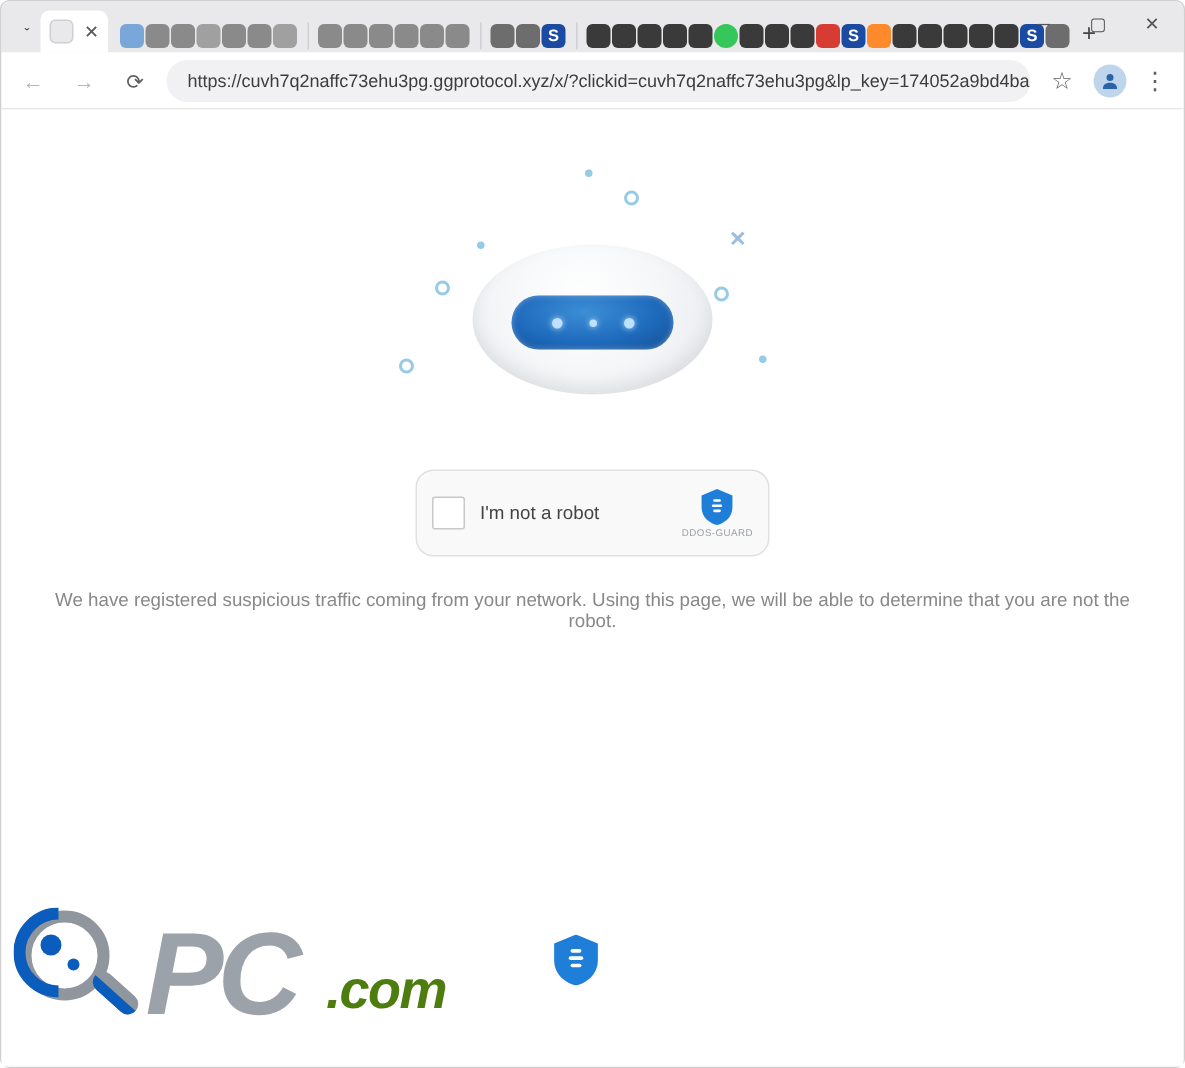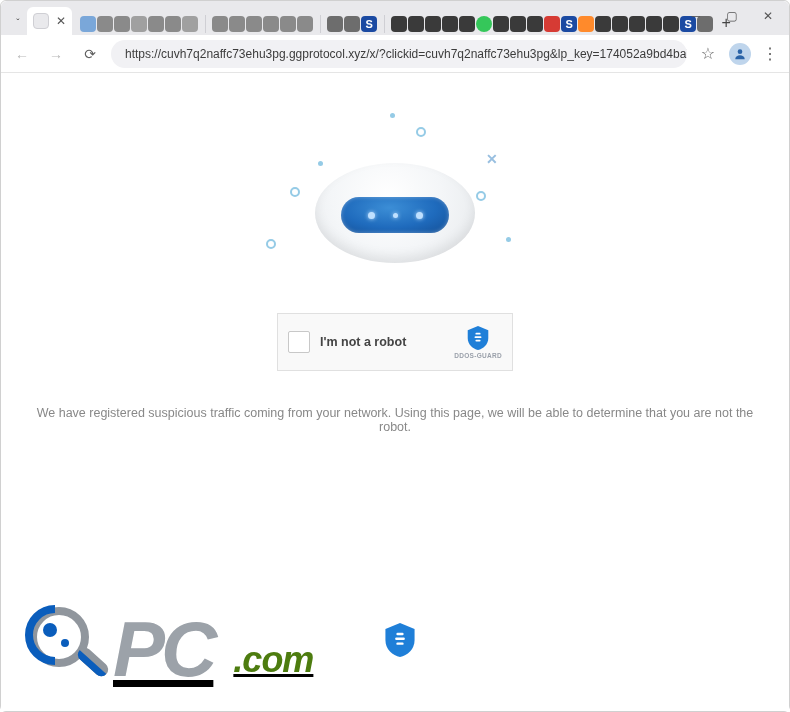--- a/index.html
+++ b/index.html
@@ -47,32 +47,32 @@
     .page { position:absolute; left:0; right:0; top:72px; bottom:0; background:#fff; }
 
     .robot-area { position:absolute; left:50%; transform:translateX(-50%); top:36px; width:270px; height:180px; }
     .robot-head { position:absolute; left:50%; top:54px; transform:translateX(-50%); width:160px; height:100px; background: radial-gradient(circle at 45% 35%, #ffffff 0%, #f4f6f8 50%, #e6e9ec 100%); border-radius:50%; box-shadow: inset 0 -6px 12px rgba(0,0,0,0.08); }
     .visor { position:absolute; left:50%; top:34px; transform:translateX(-50%); width:108px; height:36px; border-radius:18px; background: radial-gradient(ellipse at 45% 30%, #3c8ed6 0%, #1f6bbd 55%, #144f96 100%); box-shadow: inset 0 0 4px rgba(255,255,255,0.35); display:flex; align-items:center; justify-content:center; gap:18px; }
     .eye { width:7px; height:7px; border-radius:50%; background:#bfe0ff; box-shadow:0 0 4px #bfe0ff; }
     .dot, .ring, .x-deco { position:absolute; color:#98bfe0; }
     .ring { width:10px; height:10px; border:2px solid #95cbe6; border-radius:50%; }
     .dot  { width:5px; height:5px; background:#95cbe6; border-radius:50%; }
 
-    .captcha-box { position:absolute; left:50%; top:240px; transform:translateX(-50%); width:236px; height:58px; background:#f9f9f9; border:1px solid #e0e0e0; border-radius:0; display:flex; align-items:center; padding:0 10px; justify-content:space-between;font-weight:bold; }
+    .captcha-box { position:absolute; left:50%; top:240px; transform:translateX(-50%); width:236px; height:58px; background:#f9f9f9; border:1px solid #e0e0e0; border-radius:12px; display:flex; align-items:center; padding:0 10px; justify-content:space-between; }
     .cb-left { display:flex; align-items:center; gap:10px; }
     .checkbox { width:22px; height:22px; border:1px solid #c8c8c8; border-radius:2px; background:#fff; }
     .cb-label { font-size:12.5px; color:#444; }
     .cb-right { display:flex; flex-direction:column; align-items:center; gap:2px; }
     .shield { width:22px; height:24px; }
     .brand-small { font-size:6.5px; letter-spacing:0.3px; color:#9aa0aa; }
 
-    .message { position:absolute; left:0; right:0; top:320px; text-align:center; font-size:12.5px; color:#888; padding:0 30px;margin-top:13px; }
+    .message { position:absolute; left:0; right:0; top:320px; text-align:center; font-size:12.5px; color:#888; padding:0 30px; }
 
     
-    .watermark { position:absolute; left:24px; bottom:18px; width:620px; display:flex; align-items:center;text-decoration:underline; }
+    .watermark { position:absolute; left:8px; bottom:18px; width:620px; display:flex; align-items:center; }
     .wm-lens { width:88px; height:88px; position:relative; }
     .wm-ring { position:absolute; left:4px; top:2px; width:60px; height:60px; border:8px solid #90969d; border-radius:50%; }
     .wm-blue-ring { position:absolute; left:0; top:0; width:60px; height:60px; border:8px solid #0a5dbc; border-radius:50%; clip-path: inset(0 30px 0 0); }
     .wm-handle { position:absolute; left:50px; top:50px; width:36px; height:14px; border-radius:7px; background:#90969d; transform:rotate(42deg); }
     .wm-handle-blue { position:absolute; left:50px; top:50px; width:36px; height:14px; border-radius:7px; background:#0a5dbc; transform:rotate(42deg); clip-path: inset(7px 0 0 0); }
     .wm-dot-o { position:absolute; left:18px; top:18px; width:14px; height:14px; border-radius:50%; background:#0a5dbc; }
     .wm-dot-s { position:absolute; left:36px; top:34px; width:8px; height:8px; border-radius:50%; background:#0a5dbc; }
     .wm-text { display:flex; align-items:baseline; }
     .wm-pc { font: italic 900 78px/1 Arial; letter-spacing:-4px; color:#9ca2a9; }
     .wm-risk { font: italic 900 68px/1 Arial; letter-spacing:-3px; color:#9ca2a9; margin-left:-6px; }

